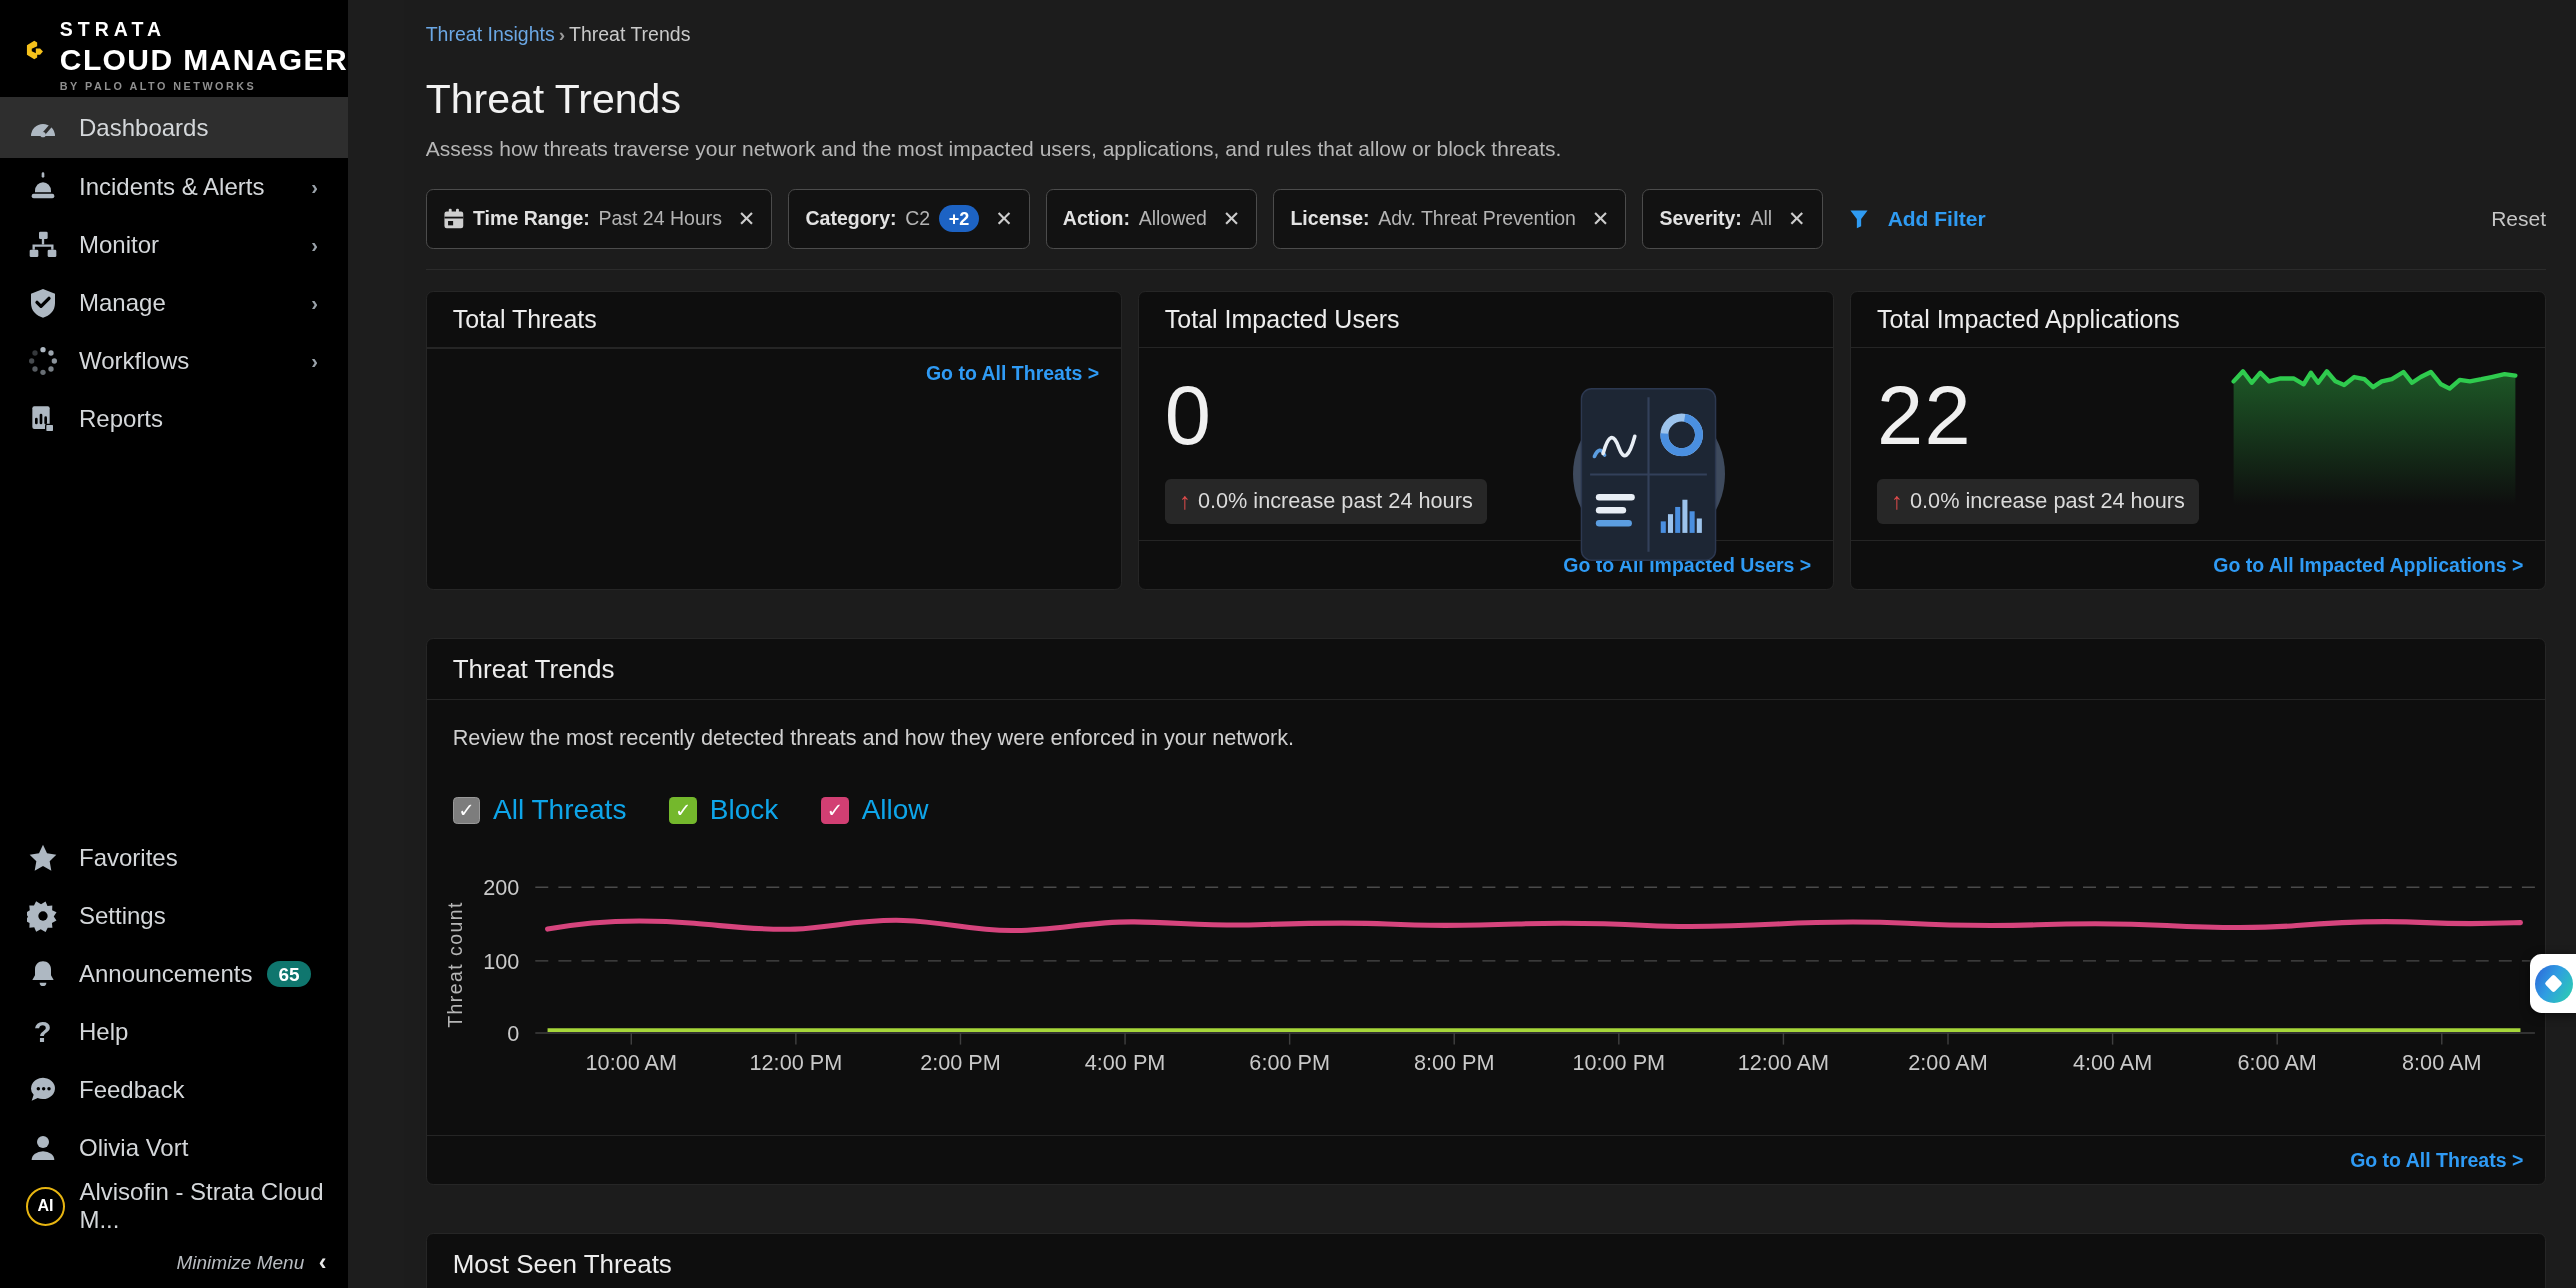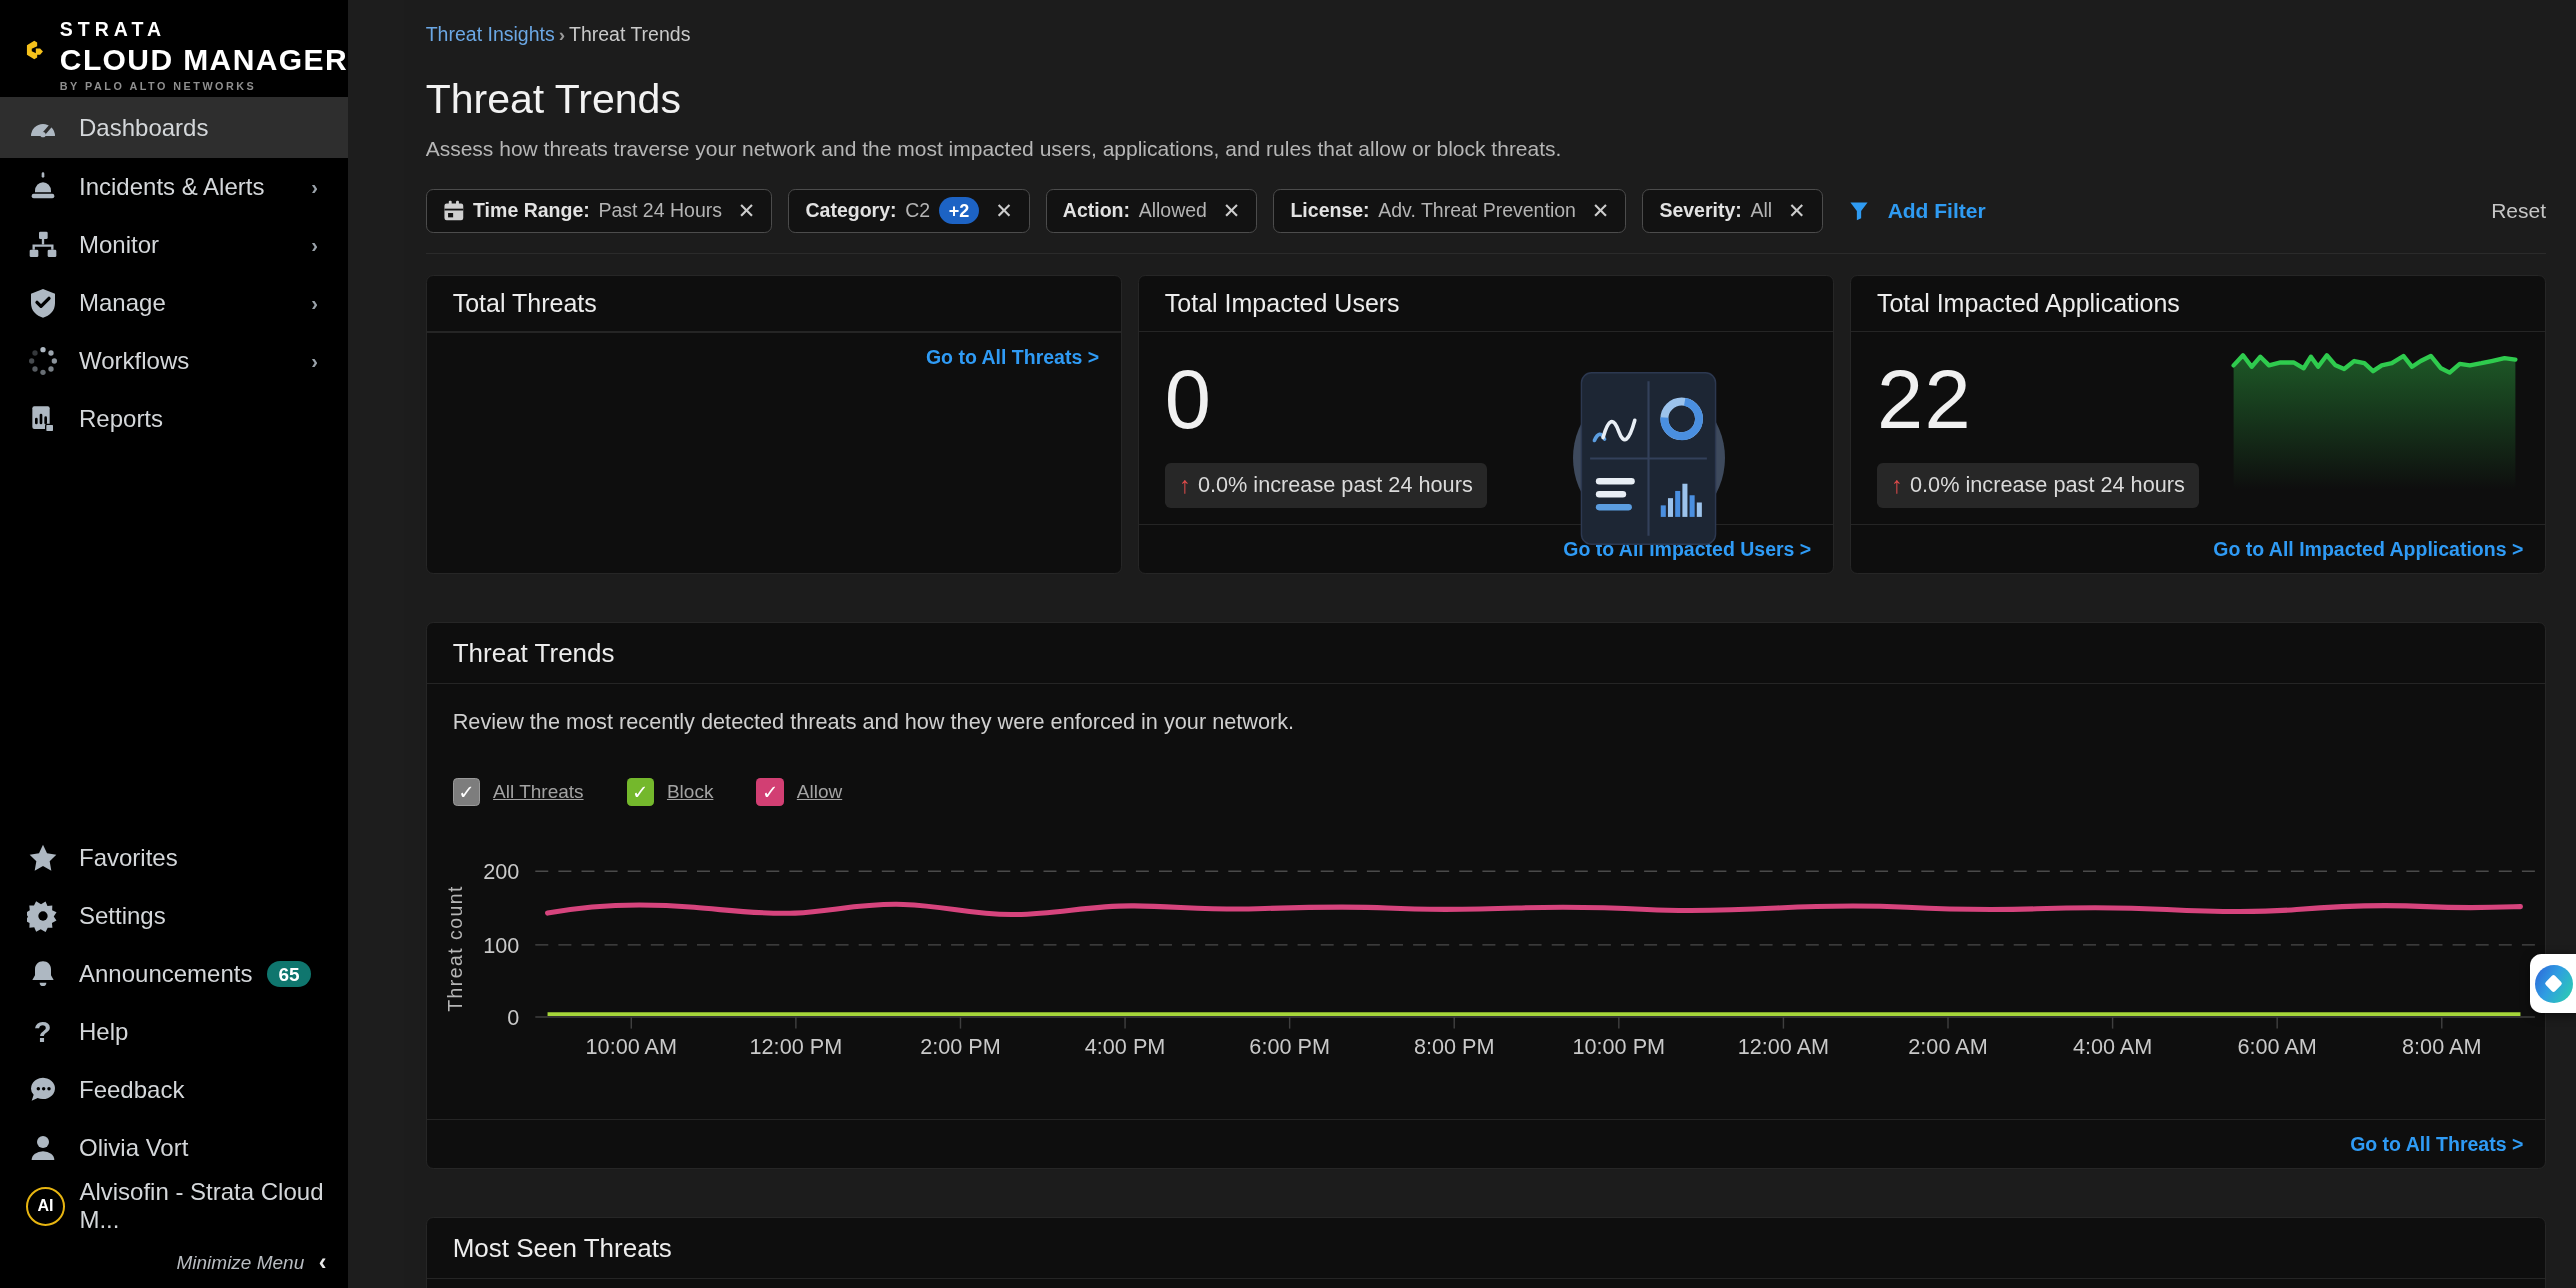--- a/index.html
+++ b/index.html
@@ -29,21 +29,21 @@
   
   .main{position:absolute;left:404px;top:0;width:2172px;height:1288px;background:#1c1c1c;padding:0 30px 0 21.7px;}
   .breadcrumb{margin-top:23px;font-size:19.5px;display:flex;align-items:center;gap:4px;}
   .bc-link{color:#6ba7e4;cursor:pointer;}
   .bc-sep{color:#9a9a9a;font-size:19px;font-weight:700;}
   .bc-cur{color:#c9c9c9;}
   .page-title{margin-top:30px;font-size:41px;color:#f2f2f2;font-weight:400;}
   .page-sub{margin-top:14.4px;font-size:21px;color:#b6b6b6;}
 
   .filterbar{margin-top:27.4px;display:flex;align-items:center;gap:16px;padding-bottom:20px;border-bottom:1.4px solid #2b2b2b;}
-  .chip{display:flex;align-items:center;background:#121212;border:1.4px solid #4c4c4c;border-radius:7.2px;height:44px;padding:0 16px;gap:8.7px;}
+  .chip{display:flex;align-items:center;background:#121212;border:1.4px solid #4c4c4c;border-radius:7.2px;height:60px;padding:0 16px;gap:8.7px;}
   .chip .cl{font-size:19.5px;font-weight:700;color:#e2e2e2;white-space:nowrap;}
   .chip .cv{font-size:19.5px;color:#b4b4b4;white-space:nowrap;}
   .chip .cx{font-size:21px;color:#cdcdcd;margin-left:7.2px;cursor:pointer;font-weight:600;}
   .chip .plus{background:#1d63c4;color:#fff;font-size:18px;font-weight:600;border-radius:17.3px;padding:4.3px 10px;line-height:1;cursor:pointer;}
   .addfilter{display:flex;align-items:center;gap:19px;color:#2f9bf2;font-size:21px;font-weight:600;margin-left:10px;cursor:pointer;}
   .reset{margin-left:auto;color:#c6c6c6;font-size:21px;cursor:pointer;}
 
   .cards-row{margin-top:21.7px;display:flex;gap:16px;}
   .card{background:#0e0e0e;border:0.7px solid #262626;border-radius:7.2px;overflow:hidden;}
   .stat-card{flex:1;height:299px;display:flex;flex-direction:column;}
@@ -67,21 +67,21 @@
   .tt-h{height:61px;display:flex;align-items:center;padding:0 26px;border-bottom:1.4px solid #252525;flex:none;}
   .tt-h .ct{font-size:26px;color:#ededed;}
   .tt-body{position:relative;flex:1;}
   .tt-desc{position:absolute;left:26px;top:24.5px;font-size:21.7px;color:#cfcfcf;}
   .legend{position:absolute;left:26px;top:94px;display:flex;align-items:center;gap:43px;}
   .leg-item{display:flex;align-items:center;gap:13px;cursor:pointer;}
   .cbx{width:27.4px;height:27.4px;border-radius:4.3px;display:flex;align-items:center;justify-content:center;color:#fff;font-size:19.5px;font-weight:700;}
   .cbx.c-all{background:#7d7d7d;border:1.4px solid #9a9a9a;}
   .cbx.c-block{background:#74b82c;}
   .cbx.c-allow{background:#d23f73;}
-  .leg-lbl{font-size:19px;color:#a3a3a3;text-decoration:underline;}
+  .leg-lbl{font-size:28px;color:#0ea5e9;}
   .tt-f{height:49px;border-top:1.4px solid #252525;display:flex;align-items:center;justify-content:flex-end;padding:0 21.7px;flex:none;}
 
   .ms-card{margin-top:48px;height:159px;}
 
   
   .assist{position:absolute;right:0;top:954px;width:46px;height:59px;background:#fff;border-radius:11.6px 0 0 11.6px;box-shadow:0 2.9px 10px rgba(0,0,0,.5);display:flex;align-items:center;justify-content:flex-start;padding-left:5px;cursor:pointer;}
   .assist .orb{width:38px;height:38px;border-radius:50%;background:linear-gradient(120deg,#2d63d8 0%,#2f9de2 45%,#2bd3ab 100%);position:relative;}
   .assist .orb::after{content:"";position:absolute;left:12.3px;top:12.3px;width:13px;height:13px;background:#fff;transform:rotate(45deg);border-radius:2.2px;}
   svg{display:block;}
 </style>

